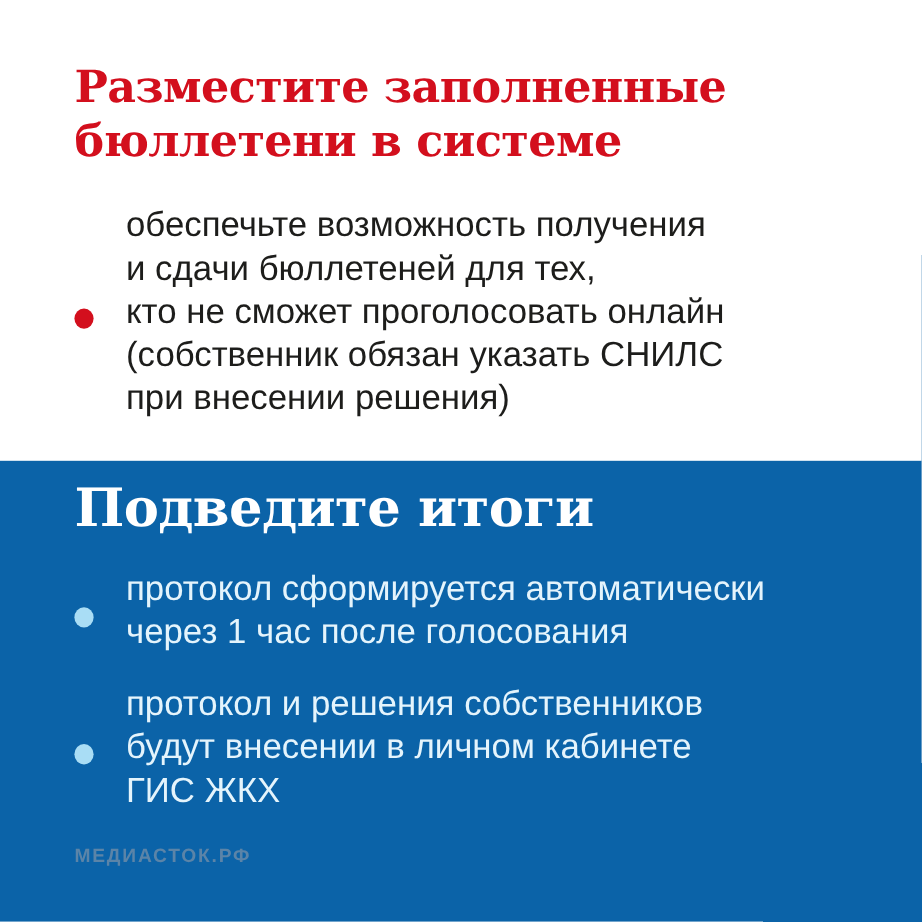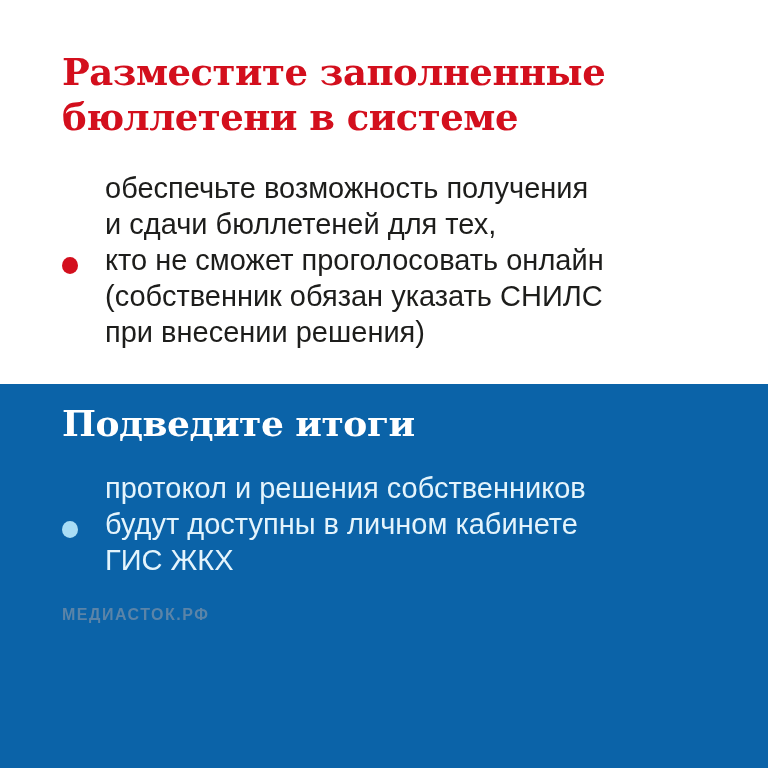--- a/index.html
+++ b/index.html
@@ -66,21 +66,21 @@
   .sec-results {
     height: 384px;
     box-sizing: border-box;
     background: #0b63a8;
     padding: 17px 40px 0 62px;
   }
   .h-white {
     margin: 0;
     font-family: "DejaVu Serif", serif;
     font-weight: 700;
-    font-size: 36px;
+    font-size: 44px;
     line-height: 45px;
     letter-spacing: -0.5px;
     color: #ffffff;
   }
   .sec-results .b-text { color: #e4f4fc; }
   .bullet-first  { margin-top: 27px; }
   .bullet-second { margin-top: 24px; }
 
   
   .brand {
@@ -106,24 +106,29 @@
 и сдачи бюллетеней для тех,
 кто не сможет проголосовать онлайн
 (собственник обязан указать СНИЛС
 при внесении решения)</p>
     </div>
   </section>
 
   <section class="sec-results">
     <h2 class="h-white">Подведите итоги</h2>
 
+    <div class="bullet bullet-first">
+      <span class="dot dot-blue"></span>
+      <p class="b-text">протокол сформируется автоматически
+через 1 час после голосования</p>
+    </div>
 
     <div class="bullet bullet-second">
       <span class="dot dot-blue"></span>
       <p class="b-text">протокол и решения собственников
-будут доступны в личном кабинете
+будут внесении в личном кабинете
 ГИС ЖКХ</p>
     </div>
 
     <div class="brand">МЕДИАСТОК.РФ</div>
   </section>
 
 </div>
 
 </body></html>

